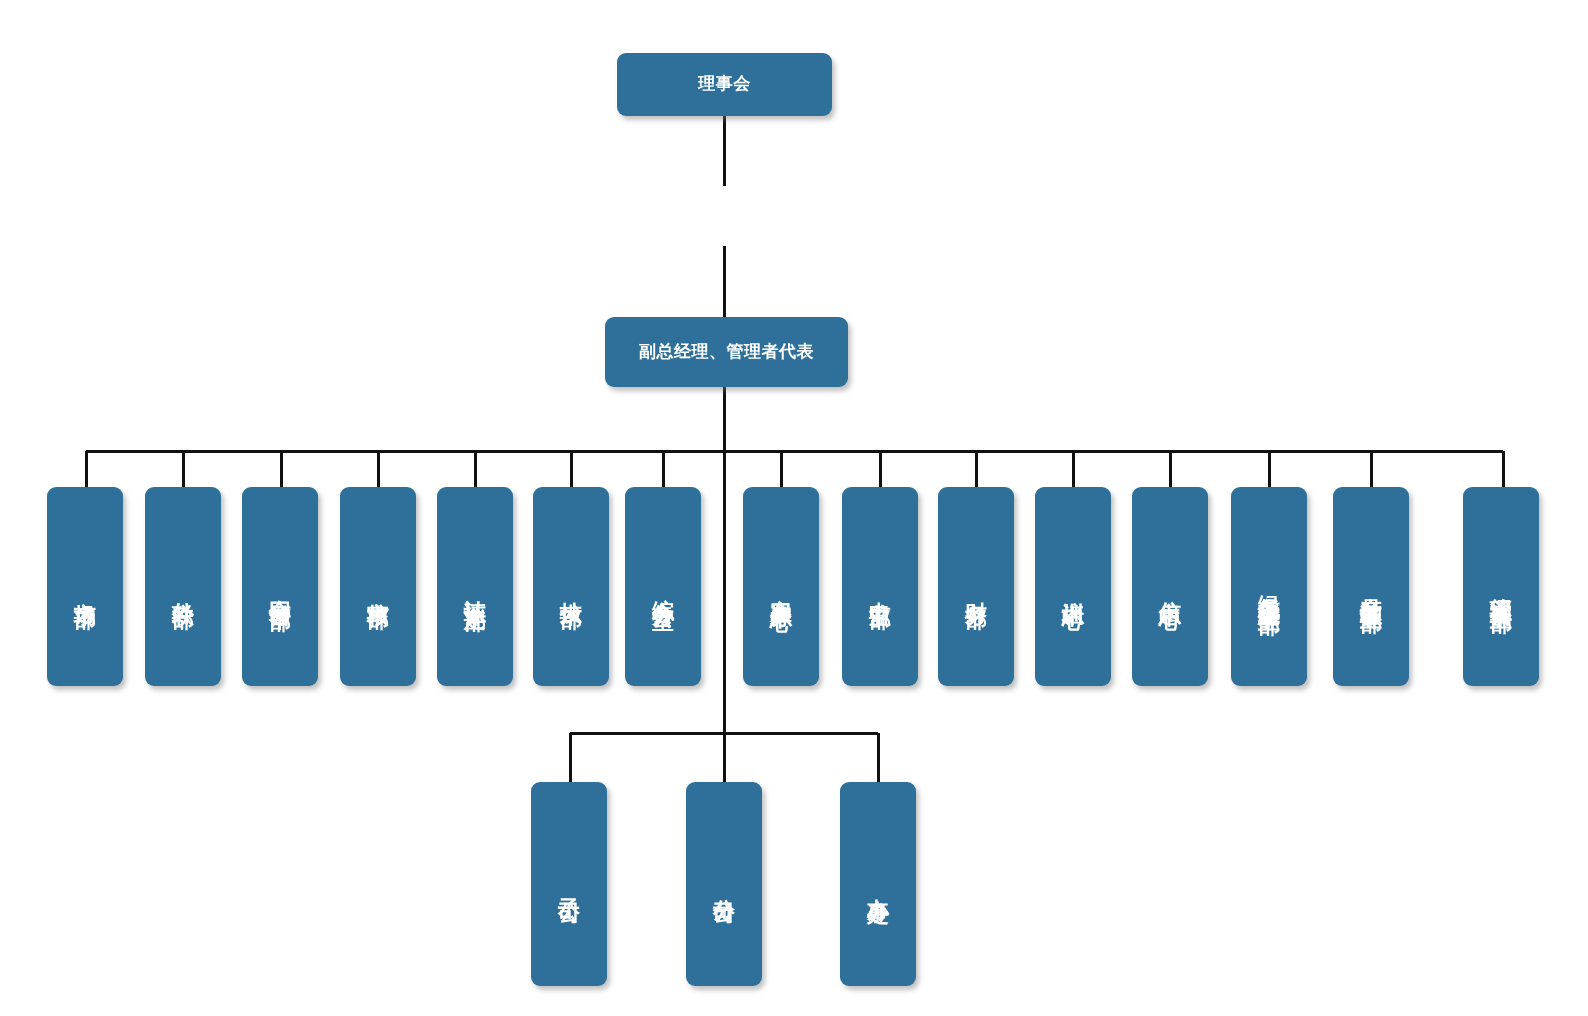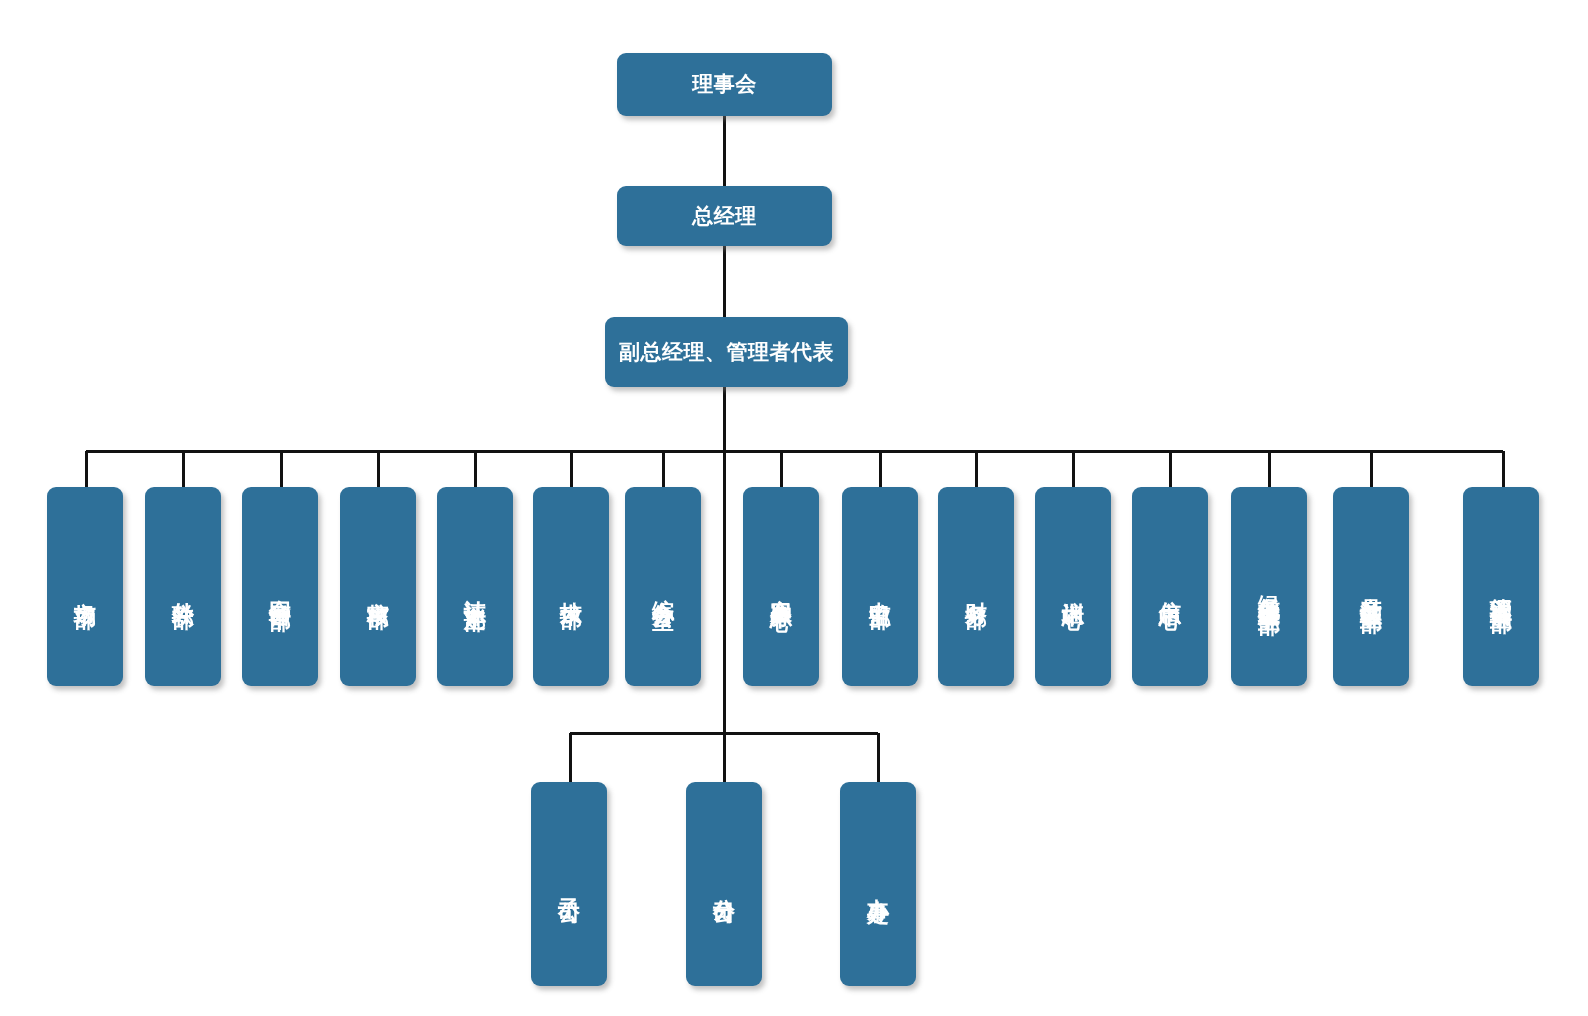--- a/index.html
+++ b/index.html
@@ -40,21 +40,21 @@
     z-index: 3;
   }
   .node .label {
     font-weight: bold;
     line-height: 1.18;
     letter-spacing: 0.5px;
     text-align: center;
     white-space: nowrap;
   }
   .node.horizontal .label {
-    font-size: 21px;
+    font-size: 17px;
   }
   .node.vertical .label {
     writing-mode: vertical-rl;
     text-orientation: upright;
     font-size: 22px;
     letter-spacing: 2px;
     line-height: 1.1;
   }
 </style>
 </head>
@@ -93,23 +93,20 @@
       <line x1="570" y1="733" x2="570" y2="782"></line>
       <line x1="724" y1="733" x2="724" y2="782"></line>
       <line x1="878" y1="733" x2="878" y2="782"></line>
     </g>
   </svg>
 
   <div class="node horizontal" style="left:617px; top:53px; width:215px; height:63px;">
     <span class="label">理事会</span>
   </div>
 
-  <div class="node horizontal" style="left:617px; top:186px; width:215px; height:60px;">
-    <span class="label">总经理</span>
-  </div>
 
   <div class="node horizontal" style="left:605px; top:317px; width:243px; height:70px;">
     <span class="label">副总经理、管理者代表</span>
   </div>
 
   <div class="node vertical" style="left:47px; top:487px; width:76px; height:199px;">
     <span class="label">市场部</span>
   </div>
   <div class="node vertical" style="left:145px; top:487px; width:76px; height:199px;">
     <span class="label">外联部</span>

